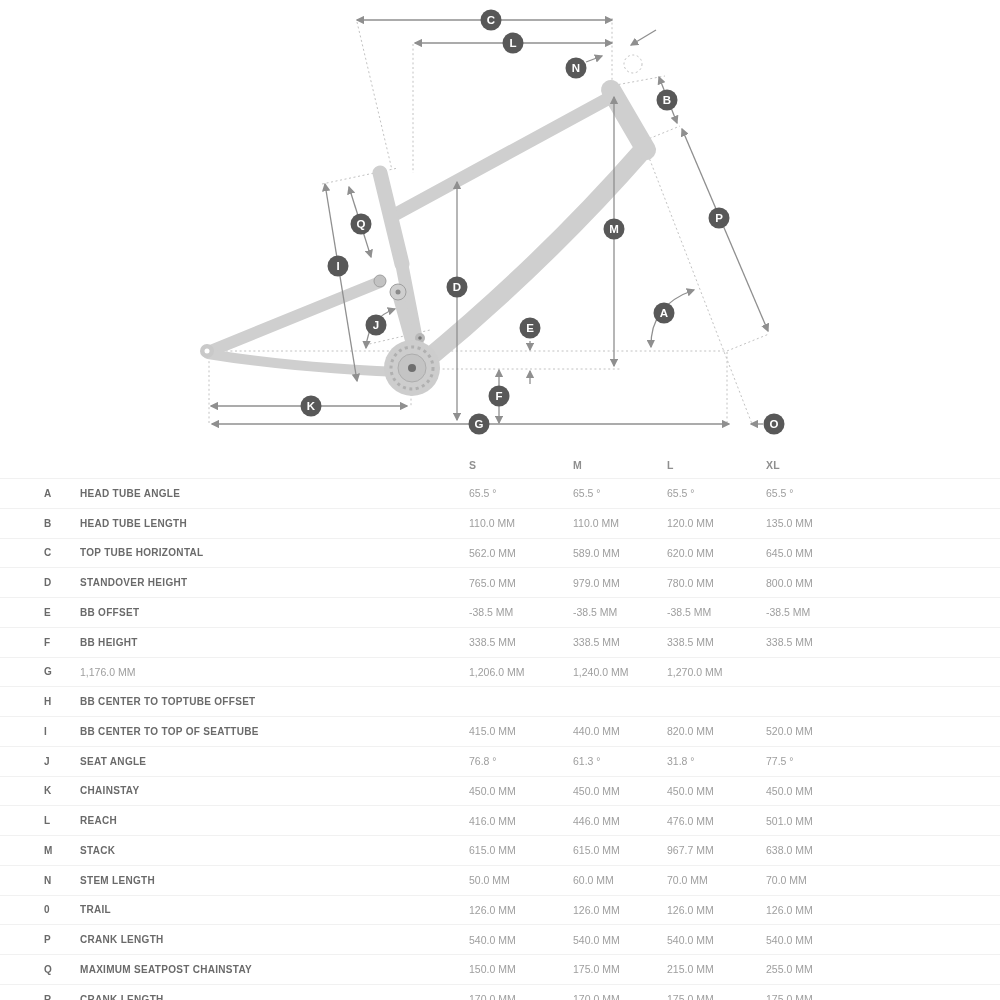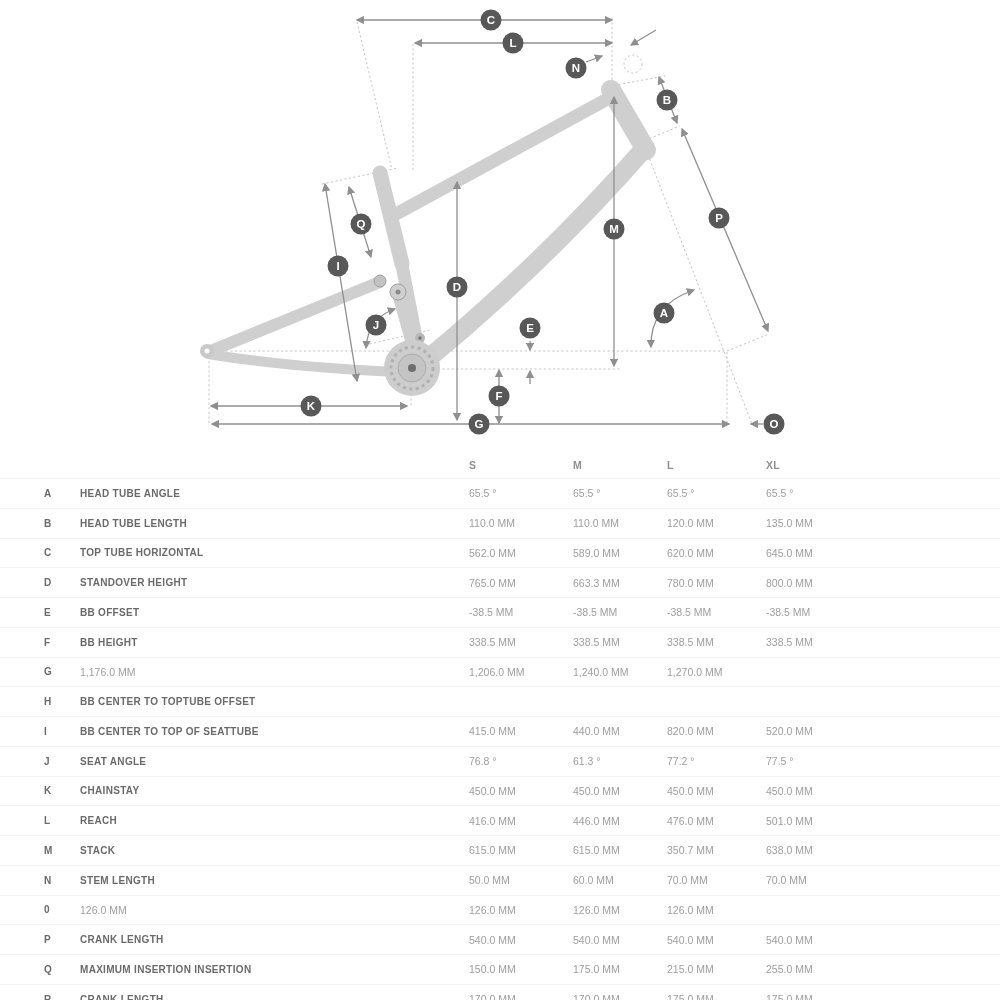--- a/index.html
+++ b/index.html
@@ -161,21 +161,21 @@
           <div class="cell lab">TOP TUBE HORIZONTAL</div>
           <div class="cell val">562.0 MM</div>
           <div class="cell val">589.0 MM</div>
           <div class="cell val">620.0 MM</div>
           <div class="cell val">645.0 MM</div>
         </div>
         <div class="trow">
           <div class="cell lab">D</div>
           <div class="cell lab">STANDOVER HEIGHT</div>
           <div class="cell val">765.0 MM</div>
-          <div class="cell val">663.3 MM</div>
+          <div class="cell val">979.0 MM</div>
           <div class="cell val">780.0 MM</div>
           <div class="cell val">800.0 MM</div>
         </div>
         <div class="trow">
           <div class="cell lab">E</div>
           <div class="cell lab">BB OFFSET</div>
           <div class="cell val">-38.5 MM</div>
           <div class="cell val">-38.5 MM</div>
           <div class="cell val">-38.5 MM</div>
           <div class="cell val">-38.5 MM</div>
@@ -209,21 +209,21 @@
           <div class="cell val">415.0 MM</div>
           <div class="cell val">440.0 MM</div>
           <div class="cell val">820.0 MM</div>
           <div class="cell val">520.0 MM</div>
         </div>
         <div class="trow">
           <div class="cell lab">J</div>
           <div class="cell lab">SEAT ANGLE</div>
           <div class="cell val">76.8 °</div>
           <div class="cell val">61.3 °</div>
-          <div class="cell val">77.2 °</div>
+          <div class="cell val">31.8 °</div>
           <div class="cell val">77.5 °</div>
         </div>
         <div class="trow">
           <div class="cell lab">K</div>
           <div class="cell lab">CHAINSTAY</div>
           <div class="cell val">450.0 MM</div>
           <div class="cell val">450.0 MM</div>
           <div class="cell val">450.0 MM</div>
           <div class="cell val">450.0 MM</div>
         </div>
@@ -233,49 +233,50 @@
           <div class="cell val">416.0 MM</div>
           <div class="cell val">446.0 MM</div>
           <div class="cell val">476.0 MM</div>
           <div class="cell val">501.0 MM</div>
         </div>
         <div class="trow">
           <div class="cell lab">M</div>
           <div class="cell lab">STACK</div>
           <div class="cell val">615.0 MM</div>
           <div class="cell val">615.0 MM</div>
-          <div class="cell val">350.7 MM</div>
+          <div class="cell val">967.7 MM</div>
           <div class="cell val">638.0 MM</div>
         </div>
         <div class="trow">
           <div class="cell lab">N</div>
           <div class="cell lab">STEM LENGTH</div>
           <div class="cell val">50.0 MM</div>
           <div class="cell val">60.0 MM</div>
           <div class="cell val">70.0 MM</div>
           <div class="cell val">70.0 MM</div>
         </div>
         <div class="trow">
           <div class="cell lab">0</div>
+          <div class="cell lab">TRAIL</div>
           <div class="cell val">126.0 MM</div>
           <div class="cell val">126.0 MM</div>
           <div class="cell val">126.0 MM</div>
           <div class="cell val">126.0 MM</div>
         </div>
         <div class="trow">
           <div class="cell lab">P</div>
           <div class="cell lab">CRANK LENGTH</div>
           <div class="cell val">540.0 MM</div>
           <div class="cell val">540.0 MM</div>
           <div class="cell val">540.0 MM</div>
           <div class="cell val">540.0 MM</div>
         </div>
         <div class="trow">
           <div class="cell lab">Q</div>
-          <div class="cell lab">MAXIMUM INSERTION INSERTION</div>
+          <div class="cell lab">MAXIMUM SEATPOST CHAINSTAY</div>
           <div class="cell val">150.0 MM</div>
           <div class="cell val">175.0 MM</div>
           <div class="cell val">215.0 MM</div>
           <div class="cell val">255.0 MM</div>
         </div>
         <div class="trow">
           <div class="cell lab">R</div>
           <div class="cell lab">CRANK LENGTH</div>
           <div class="cell val">170.0 MM</div>
           <div class="cell val">170.0 MM</div>

